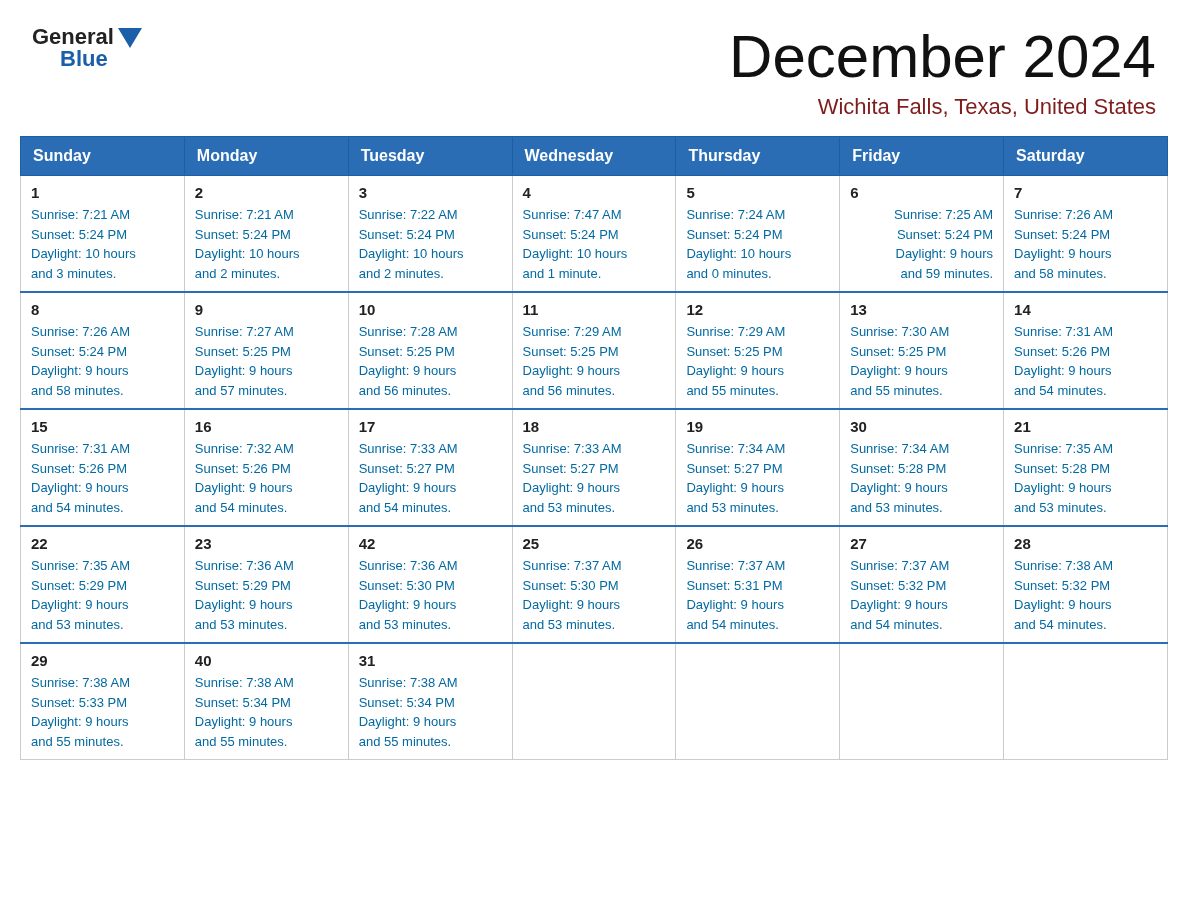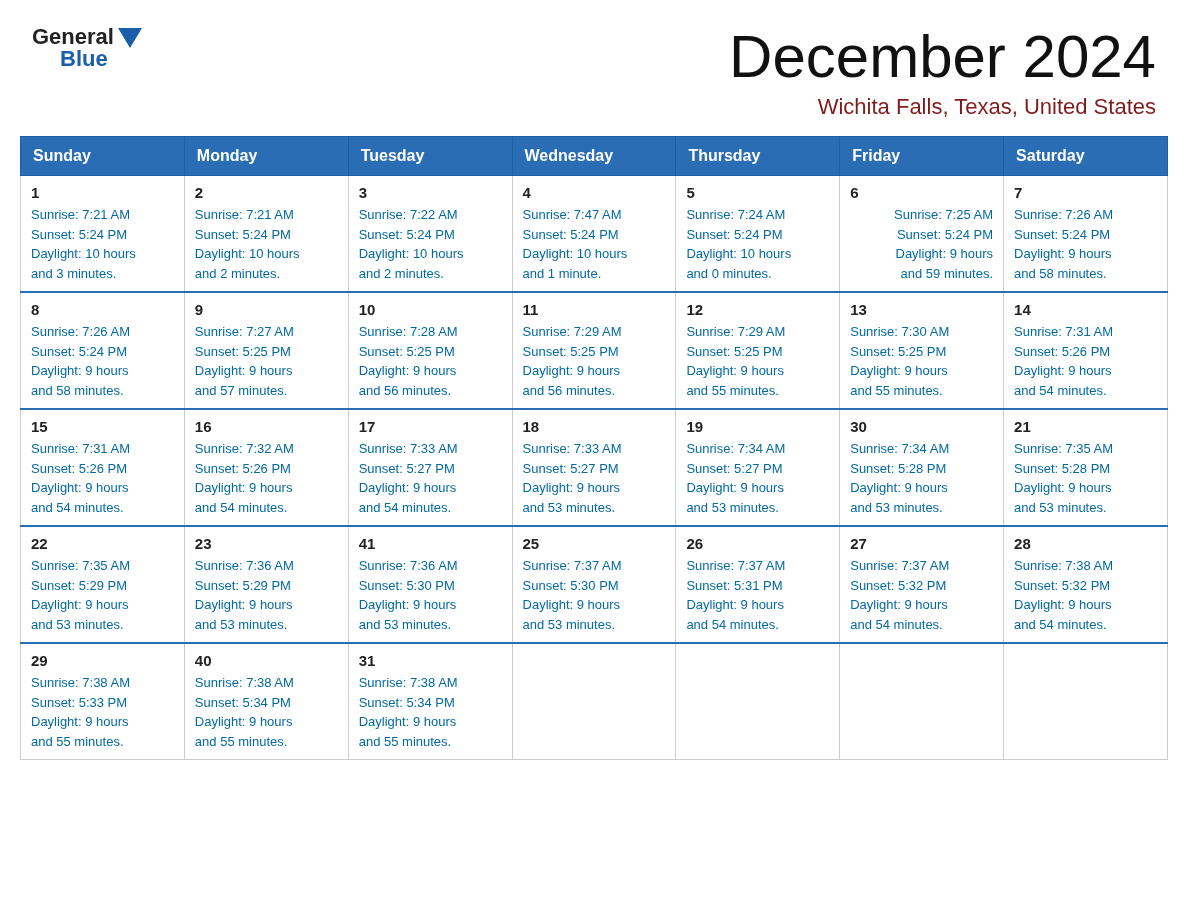--- a/index.html
+++ b/index.html
@@ -303,21 +303,21 @@
 and 53 minutes.</div>
           </td>
           <td>
             <span class="day-num">23</span>
             <div class="day-info" style="white-space: pre-line;">Sunrise: 7:36 AM
 Sunset: 5:29 PM
 Daylight: 9 hours
 and 53 minutes.</div>
           </td>
           <td>
-            <span class="day-num">41</span>
+            <span class="day-num">42</span>
             <div class="day-info" style="white-space: pre-line;">Sunrise: 7:36 AM
 Sunset: 5:30 PM
 Daylight: 9 hours
 and 53 minutes.</div>
           </td>
           <td>
             <span class="day-num">25</span>
             <div class="day-info" style="white-space: pre-line;">Sunrise: 7:37 AM
 Sunset: 5:30 PM
 Daylight: 9 hours

